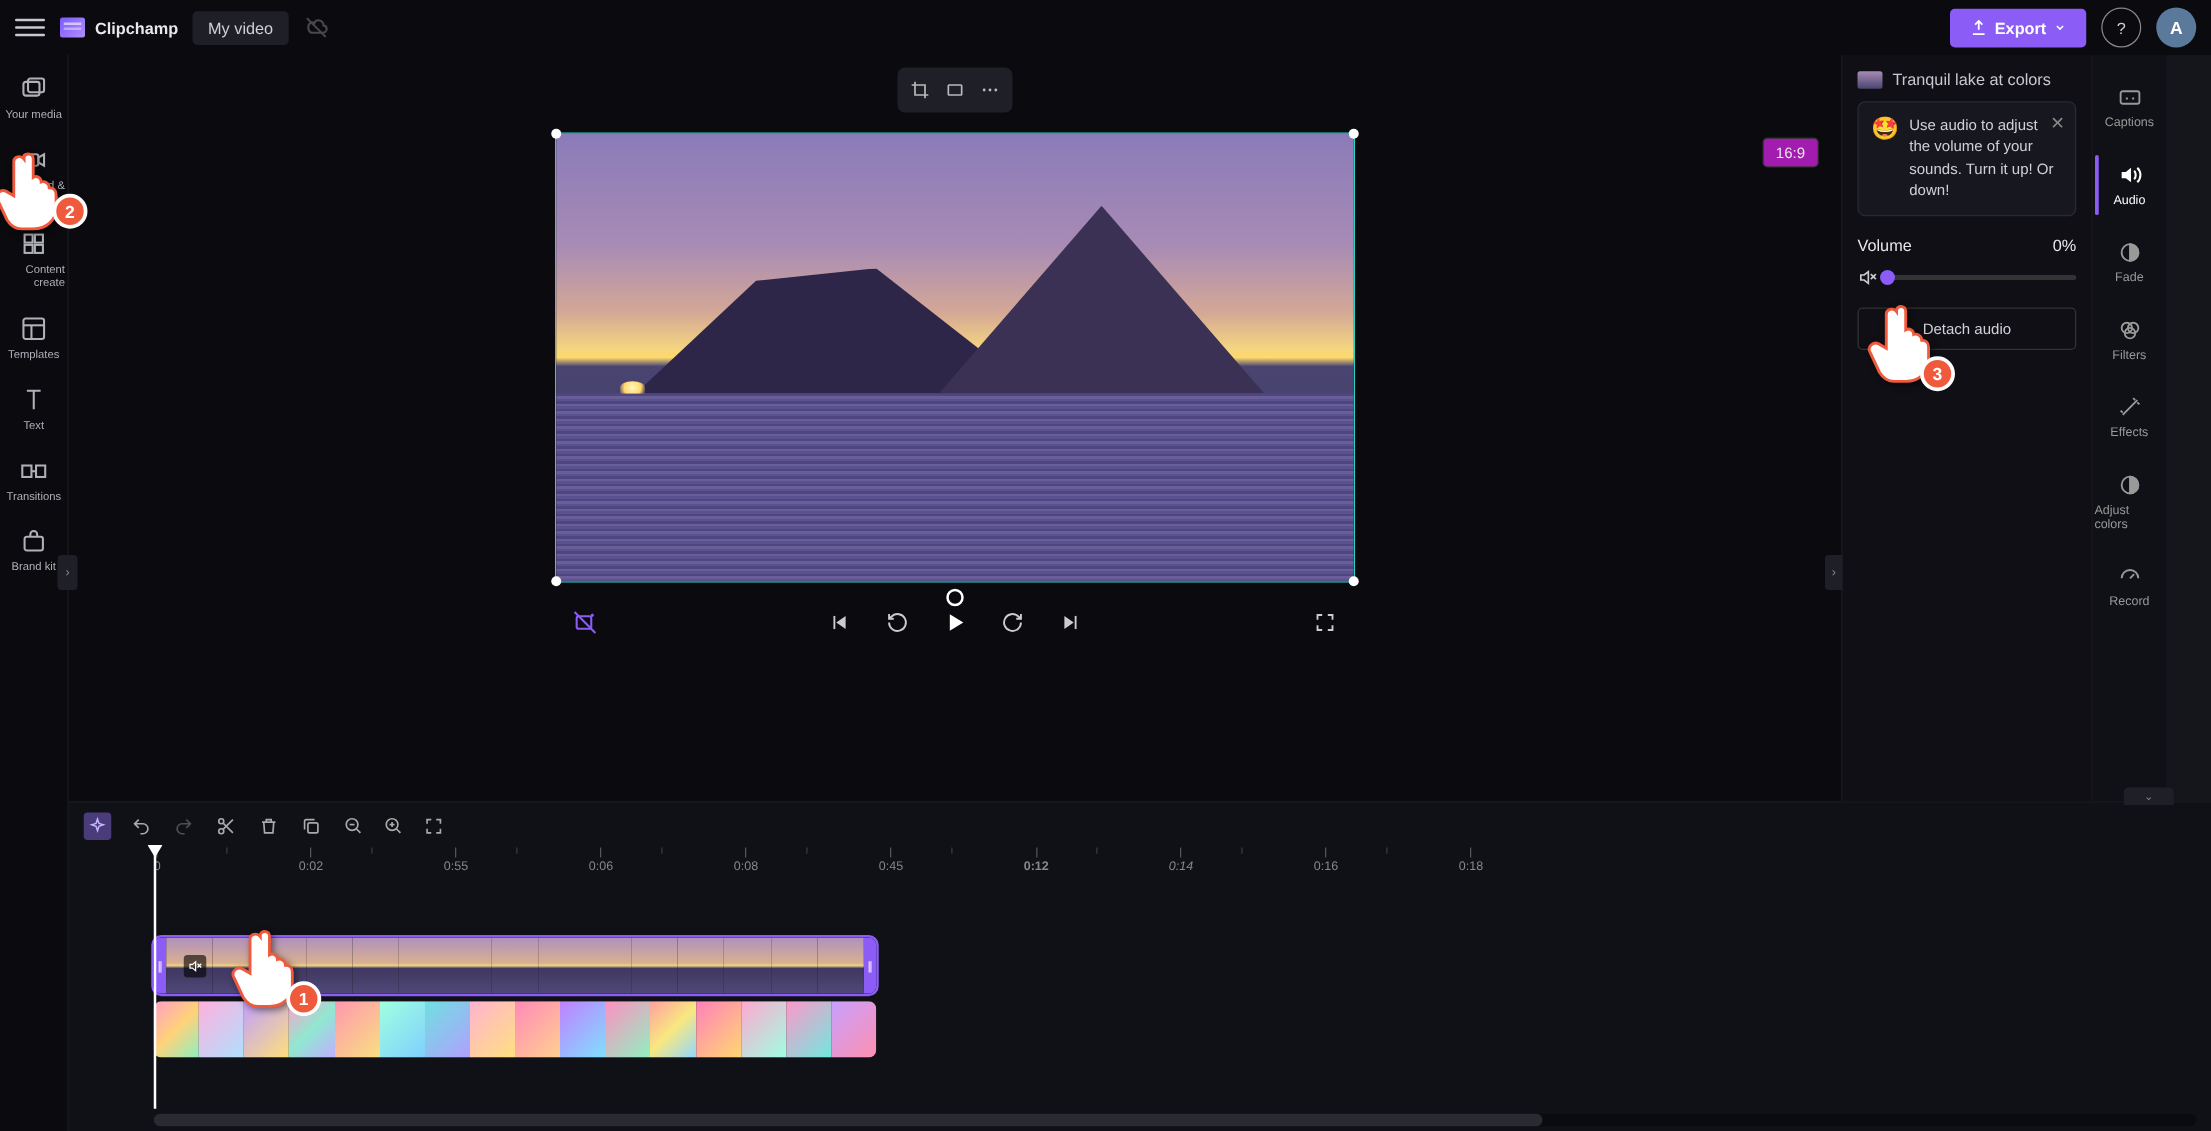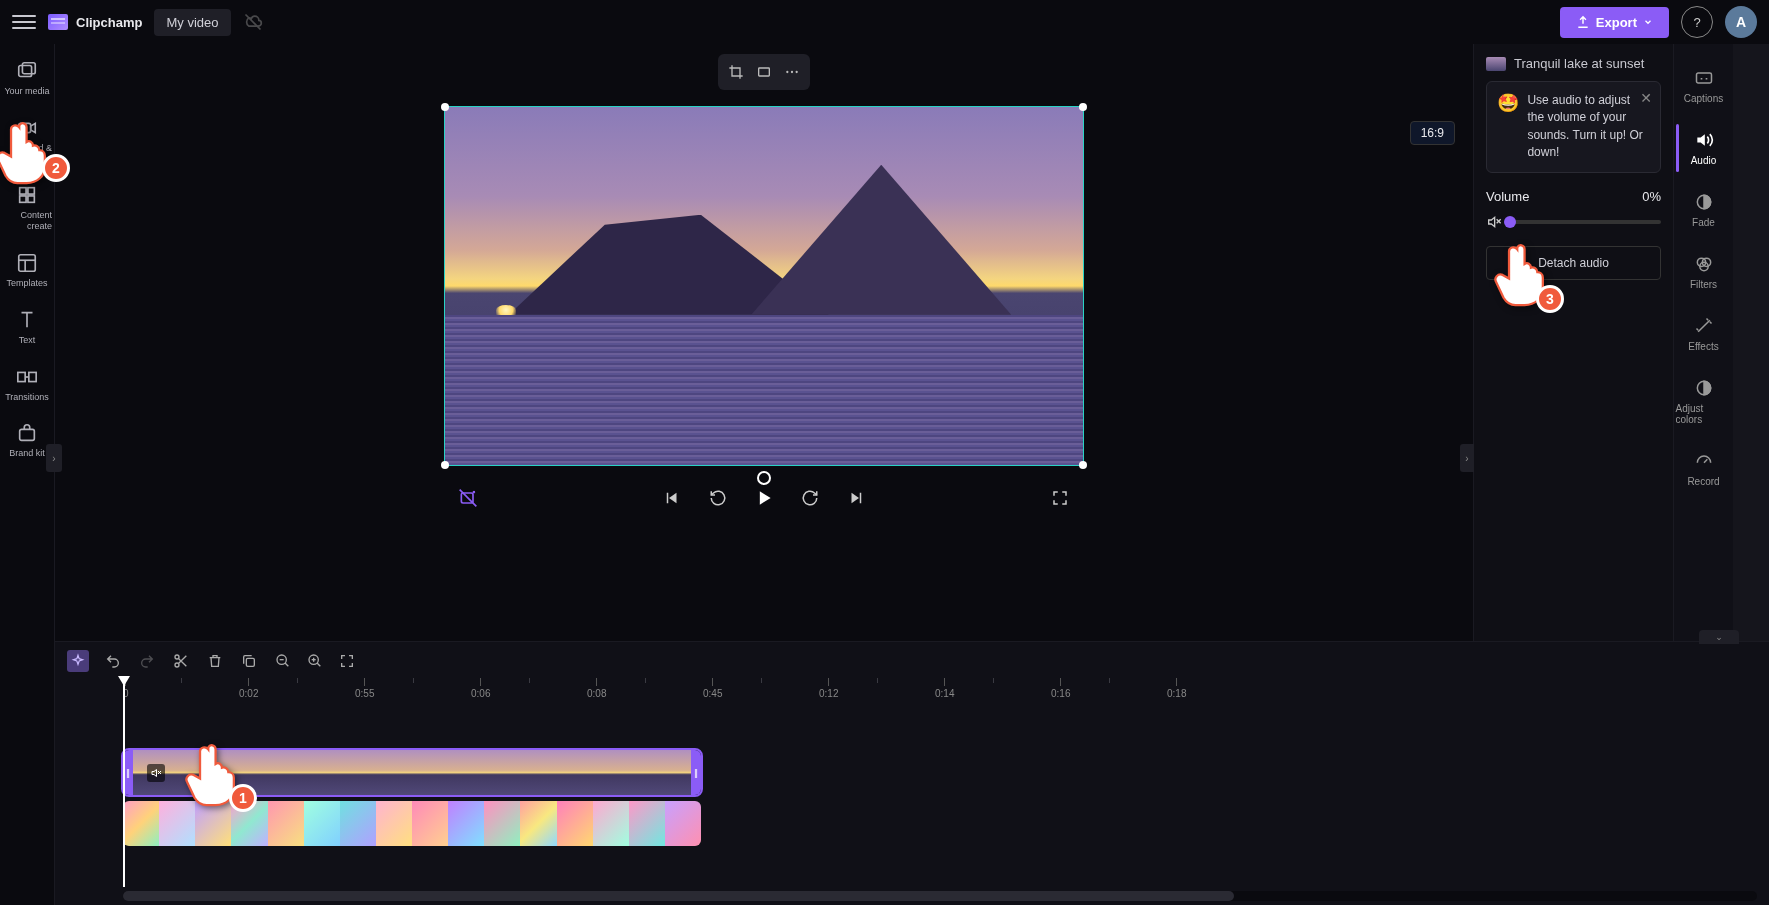--- a/index.html
+++ b/index.html
@@ -28,21 +28,21 @@
   .leftnav-item { width:50px; display:flex; flex-direction:column; align-items:center; gap:4px; padding:8px 0; cursor:pointer; color:#b0b0b8; font-size:9px; text-align:right; line-height:1.2;}
   .leftnav-item svg { width:22px; height:22px; }
   .leftnav-collapse { position:absolute; right:-8px; top:400px; width:16px; height:28px; background:#1f1f27; border-radius:3px; display:flex; align-items:center; justify-content:center; font-size:10px; color:#888;}
 
   .center-area { flex:1; display:flex; flex-direction:column; min-width:0; }
 
   
   .preview-wrap { flex:1; display:flex; flex-direction:column; align-items:center; position:relative; padding-top:10px;}
   .preview-toolbar { display:flex; gap:0; background:#1f1f27; border-radius:6px; padding:4px; }
   .preview-tool { width:28px; height:28px; display:flex; align-items:center; justify-content:center; cursor:pointer; color:#bbb; border-radius:4px;}
-  .aspect-badge { position:absolute; top:77px; right:18px; background:#0f172a; border:1px solid #333; padding:4px 10px; border-radius:4px; font-size:12px; }
+  .aspect-badge { position:absolute; top:66px; right:18px; background:#a21caf; border:1px solid #333; padding:4px 10px; border-radius:4px; font-size:12px; }
   .canvas { margin-top:16px; width:640px; height:360px; position:relative; border:1px solid #29d3c5; }
   .canvas-handle { width:8px; height:8px; background:#fff; border-radius:50%; position:absolute; }
   .canvas-handle.tl{top:-4px;left:-4px}.canvas-handle.tr{top:-4px;right:-4px}.canvas-handle.bl{bottom:-4px;left:-4px}.canvas-handle.br{bottom:-4px;right:-4px}
   .canvas-rotate { position:absolute; bottom:-20px; left:50%; transform:translateX(-50%); width:14px; height:14px; border:2px solid #fff; border-radius:50%;}
   .scene { width:100%; height:100%; background:linear-gradient(to bottom,#8a7bb8 0%,#a88bb5 25%,#d4a896 40%,#f4d580 48%,#ffd96b 50%,#4a4570 52%,#3a3560 100%); position:relative; overflow:hidden;}
   .mountain { position:absolute; bottom:42%; left:48%; width:260px; height:150px; background:#3a3155; clip-path:polygon(50% 0,100% 100%,0 100%);} 
   .mountain2 { position:absolute; bottom:42%; left:10%; width:320px; height:100px; background:#2e2648; clip-path:polygon(30% 10%,60% 0,100% 100%,0 100%);} 
   .water { position:absolute; bottom:0; left:0; right:0; height:42%; background:repeating-linear-gradient(0deg,#5a5290 0 2px,#6a5e98 2px 4px,#4e4680 4px 6px);} 
   .sun { position:absolute; bottom:42%; left:8%; width:20px; height:10px; background:radial-gradient(circle,#fff6c0 0%,#ffd96b 60%,transparent 100%); border-radius:50% 50% 0 0;}
 
@@ -281,21 +281,21 @@
                   <path d="M4 9V4h5M20 9V4h-5M4 15v5h5M20 15v5h-5"></path>
                 </svg>
               </div>
           </div>
         </div>
 
         <div class="prop-panel">
           <div class="panel-expand">›</div>
           <div class="clip-label">
             <div class="clip-thumb"></div>
-            <span>Tranquil lake at sunset</span>
+            <span>Tranquil lake at colors</span>
           </div>
           <div class="info-box">
             <div class="info-emoji">🤩</div>
             <div class="info-text">Use audio to adjust the volume of your sounds. Turn it up! Or down!</div>
             <div class="info-close">✕</div>
           </div>
           <div class="vol-row">
             <span>Volume</span>
             <span>0%</span>
           </div>
@@ -458,25 +458,25 @@
             </div>
             <div class="ruler-minor" style="left: 406px;"></div>
             <div class="ruler-tick" style="left: 464px;">
               <span>0:08</span>
             </div>
             <div class="ruler-minor" style="left: 522px;"></div>
             <div class="ruler-tick" style="left: 580px;">
               <span>0:45</span>
             </div>
             <div class="ruler-minor" style="left: 638px;"></div>
-            <div class="ruler-tick" style="left: 696px;">
+            <div class="ruler-tick" style="left: 696px; font-weight: bold;">
               <span>0:12</span>
             </div>
             <div class="ruler-minor" style="left: 754px;"></div>
-            <div class="ruler-tick" style="left: 812px;">
+            <div class="ruler-tick" style="left: 812px; font-style: italic;">
               <span>0:14</span>
             </div>
             <div class="ruler-minor" style="left: 870px;"></div>
             <div class="ruler-tick" style="left: 928px;">
               <span>0:16</span>
             </div>
             <div class="ruler-minor" style="left: 986px;"></div>
             <div class="ruler-tick" style="left: 1044px;">
               <span>0:18</span>
             </div>

